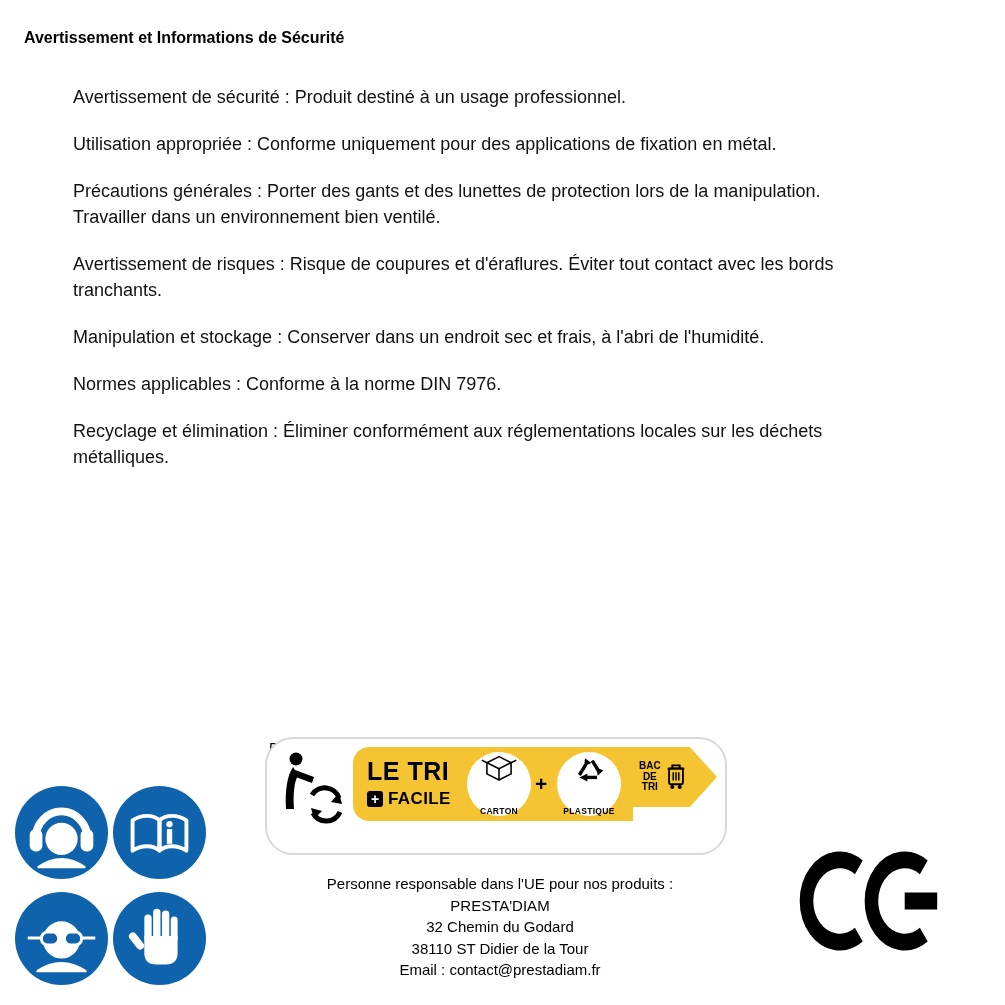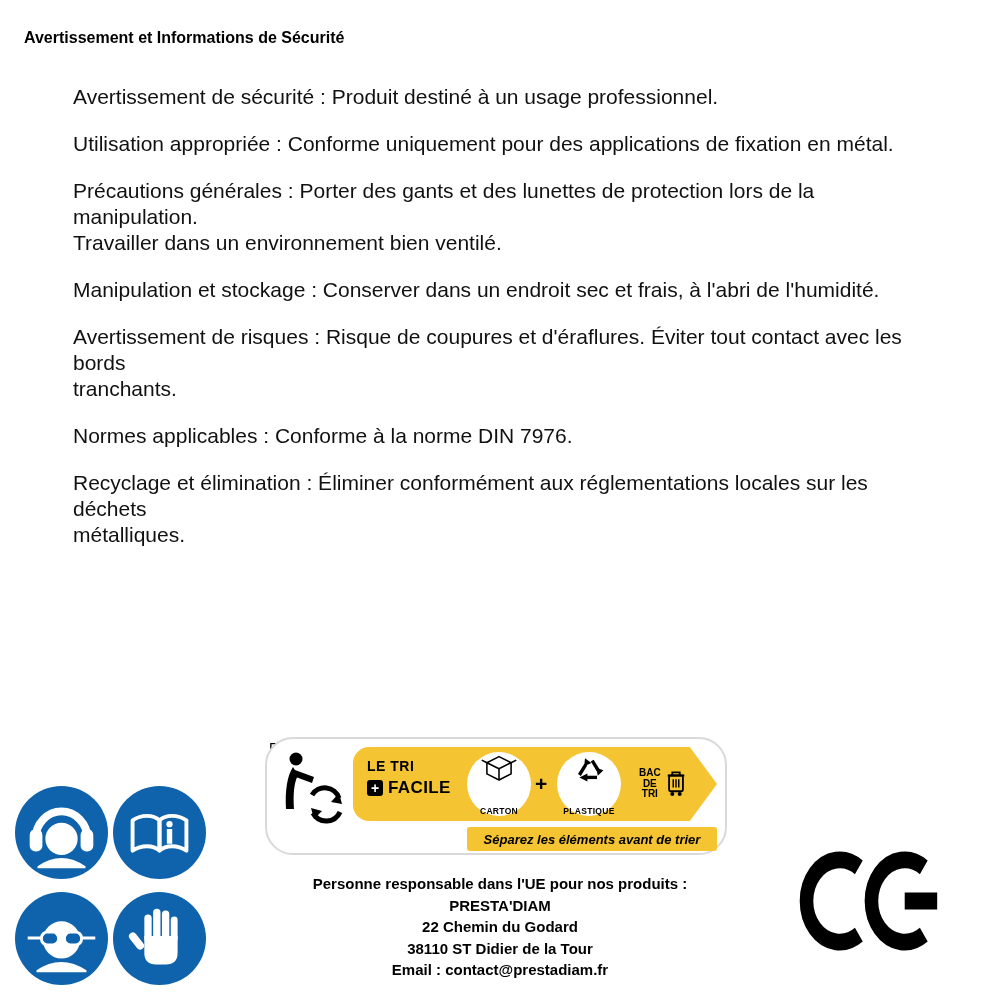--- a/index.html
+++ b/index.html
@@ -6,94 +6,94 @@
   .page{
     position:relative;width:1005px;height:1005px;background:#ffffff;
     font-family:"Liberation Sans", sans-serif;color:#000;overflow:hidden;
   }
   .doc-title{
     position:absolute;top:29px;left:0;width:100%;text-align:left;
     font-size:16px;font-weight:bold;padding-left:24px;
   }
   .doc-body{position:absolute;top:84px;left:73px;width:862px;}
   .doc-body p{
-    margin:0 0 21px;font-size:21px;line-height:26px;color:#111;
+    margin:0 0 21px;font-size:18px;line-height:26px;color:#111;
     white-space:pre-line;
   }
 
   
   .fr-label{position:absolute;left:269px;top:740px;font-size:14.5px;font-weight:normal;}
   .tri-box{
     position:absolute;left:265px;top:737px;width:462px;height:118px;
     background:#fff;border:2px solid #d9d9d9;border-radius:28px;box-sizing:border-box;
   }
   .triman{position:absolute;left:12px;top:10px;}
   .tri-yellow{
     position:absolute;left:86px;top:8px;width:280px;height:74px;
     background:#F5C433;border-radius:16px 0 0 16px;
   }
   .tri-headline{position:absolute;left:14px;top:12px;line-height:1;}
-  .tri-line1{font-size:14px;font-weight:800;letter-spacing:0.5px;}
+  .tri-line1{font-size:25px;font-weight:800;letter-spacing:0.5px;}
   .tri-line2{display:flex;align-items:center;gap:5px;margin-top:6px;}
   .plus-box{
     width:16px;height:16px;background:#000;color:#fff;border-radius:3px;
     display:flex;align-items:center;justify-content:center;font-size:14px;font-weight:bold;
   }
   .tri-line2-text{font-size:17px;font-weight:800;letter-spacing:0.4px;}
   .tri-circle{
     position:absolute;top:13px;width:64px;height:64px;background:#fff;border-radius:50%;
     display:flex;flex-direction:column;align-items:center;justify-content:space-between;gap:1px;
   }
   .tri-circle.c1{left:200px;}
   .tri-circle.c2{left:290px;}
   .material-label{font-size:8.5px;font-weight:bold;letter-spacing:0.3px;}
   .tri-plus{position:absolute;left:268px;top:33px;font-size:21px;font-weight:bold;}
   .tri-arrow{
-    position:absolute;left:365px;top:8px;width:85px;height:74px;background:#F5C433;
+    position:absolute;left:365px;top:8px;width:85px;height:60px;background:#F5C433;
     clip-path:polygon(0 0,68% 0,100% 50%,68% 100%,0 100%);
     display:flex;align-items:center;gap:3px;padding-left:7px;box-sizing:border-box;
   }
   .bac-text{font-size:10px;font-weight:800;line-height:10.5px;text-align:center;}
   .tri-tagline{
     position:absolute;left:200px;top:88px;width:250px;height:24px;background:#F5C433;
     display:flex;align-items:center;justify-content:center;
     font-size:13px;font-style:italic;font-weight:bold;border-radius:3px;
   }
 
   
   .picto{position:absolute;width:93px;height:93px;}
   .picto.ear{left:15px;top:786px;}
   .picto.book{left:113px;top:786px;}
   .picto.goggles{left:15px;top:892px;}
   .picto.gloves{left:113px;top:892px;}
 
   
   .company{
     position:absolute;left:253px;top:873px;width:494px;text-align:center;
-    font-size:15px;font-weight:bold;line-height:21.5px;
+    font-size:15px;font-weight:normal;line-height:21.5px;
   }
 
   
   .ce{position:absolute;left:799px;top:845px;}
 </style>
 </head>
 <body>
 
 <div class="page">
 
   <div class="doc-title">Avertissement et Informations de Sécurité</div>
 
   <div class="doc-body">
     <p>Avertissement de sécurité : Produit destiné à un usage professionnel.</p>
     <p>Utilisation appropriée : Conforme uniquement pour des applications de fixation en métal.</p>
     <p>Précautions générales : Porter des gants et des lunettes de protection lors de la manipulation.
 Travailler dans un environnement bien ventilé.</p>
-    <p>Manipulation et stockage : Conserver dans un endroit sec et frais, à l'abri de l'humidité.</p>
     <p>Avertissement de risques : Risque de coupures et d'éraflures. Éviter tout contact avec les bords
 tranchants.</p>
+    <p>Manipulation et stockage : Conserver dans un endroit sec et frais, à l'abri de l'humidité.</p>
     <p>Normes applicables : Conforme à la norme DIN 7976.</p>
     <p>Recyclage et élimination : Éliminer conformément aux réglementations locales sur les déchets
 métalliques.</p>
   </div>
 
   <div class="fr-label">FR</div>
 
   <div class="tri-box">
 
     <span class="triman">
@@ -165,21 +165,20 @@
           <path d="M4 9 h18" fill="none" stroke="#000" stroke-width="2"></path>
           <path d="M9 9 V5.5 h8 V9" fill="none" stroke="#000" stroke-width="2"></path>
           <rect x="5.5" y="9" width="15" height="17" rx="1.5" fill="none" stroke="#000" stroke-width="2"></rect>
           <path d="M10 13 v9 M13 13 v9 M16 13 v9" fill="none" stroke="#000" stroke-width="1.6"></path>
           <circle cx="9" cy="29" r="2.2" fill="#000"></circle>
           <circle cx="17" cy="29" r="2.2" fill="#000"></circle>
         </svg>
       </span>
     </div>
 
-    <div class="tri-tagline">Séparez les éléments avant de trier</div>
   </div>
 
   <span class="picto ear">
     <svg width="93" height="93" viewBox="0 0 95 95">
       <circle cx="47.5" cy="47.5" r="47.5" fill="#0E63AC"></circle>
       <path d="M21 54 a26.5 28 0 0 1 53 0" fill="none" stroke="#fff" stroke-width="8"></path>
       <circle cx="47.5" cy="54" r="16.5" fill="#fff"></circle>
       <path d="M23 82 q24.5 -17 49 0 v2 h-49 z" fill="#fff"></path>
       <rect x="15" y="44" width="13" height="23" rx="6" fill="#fff"></rect>
       <rect x="67" y="44" width="13" height="23" rx="6" fill="#fff"></rect>
@@ -219,21 +218,21 @@
         <rect x="59" y="25" width="7" height="26" rx="3.5"></rect>
         <path d="M32 45 H66 V62 Q66 74 54 74 H44 Q32 74 32 62 Z"></path>
         <rect x="20" y="40" width="8" height="20" rx="4" transform="rotate(-38 24 50)"></rect>
       </g>
     </svg>
   </span>
 
   <div class="company">
     <div>Personne responsable dans l'UE pour nos produits :</div>
     <div>PRESTA'DIAM</div>
-    <div>22 Chemin du Godard</div>
+    <div>32 Chemin du Godard</div>
     <div>38110 ST Didier de la Tour</div>
     <div>Email : contact@prestadiam.fr</div>
   </div>
 
   <span class="ce">
     <svg width="148" height="112" viewBox="0 0 196 120" preserveAspectRatio="none">
       <g fill="none" stroke="#000" stroke-width="18">
         <path d="M 79.24 24 A 44 44 0 1 0 79.24 96"></path>
         <path d="M 165.24 24 A 44 44 0 1 0 165.24 96"></path>
         <path d="M 140 60 H 183"></path>

